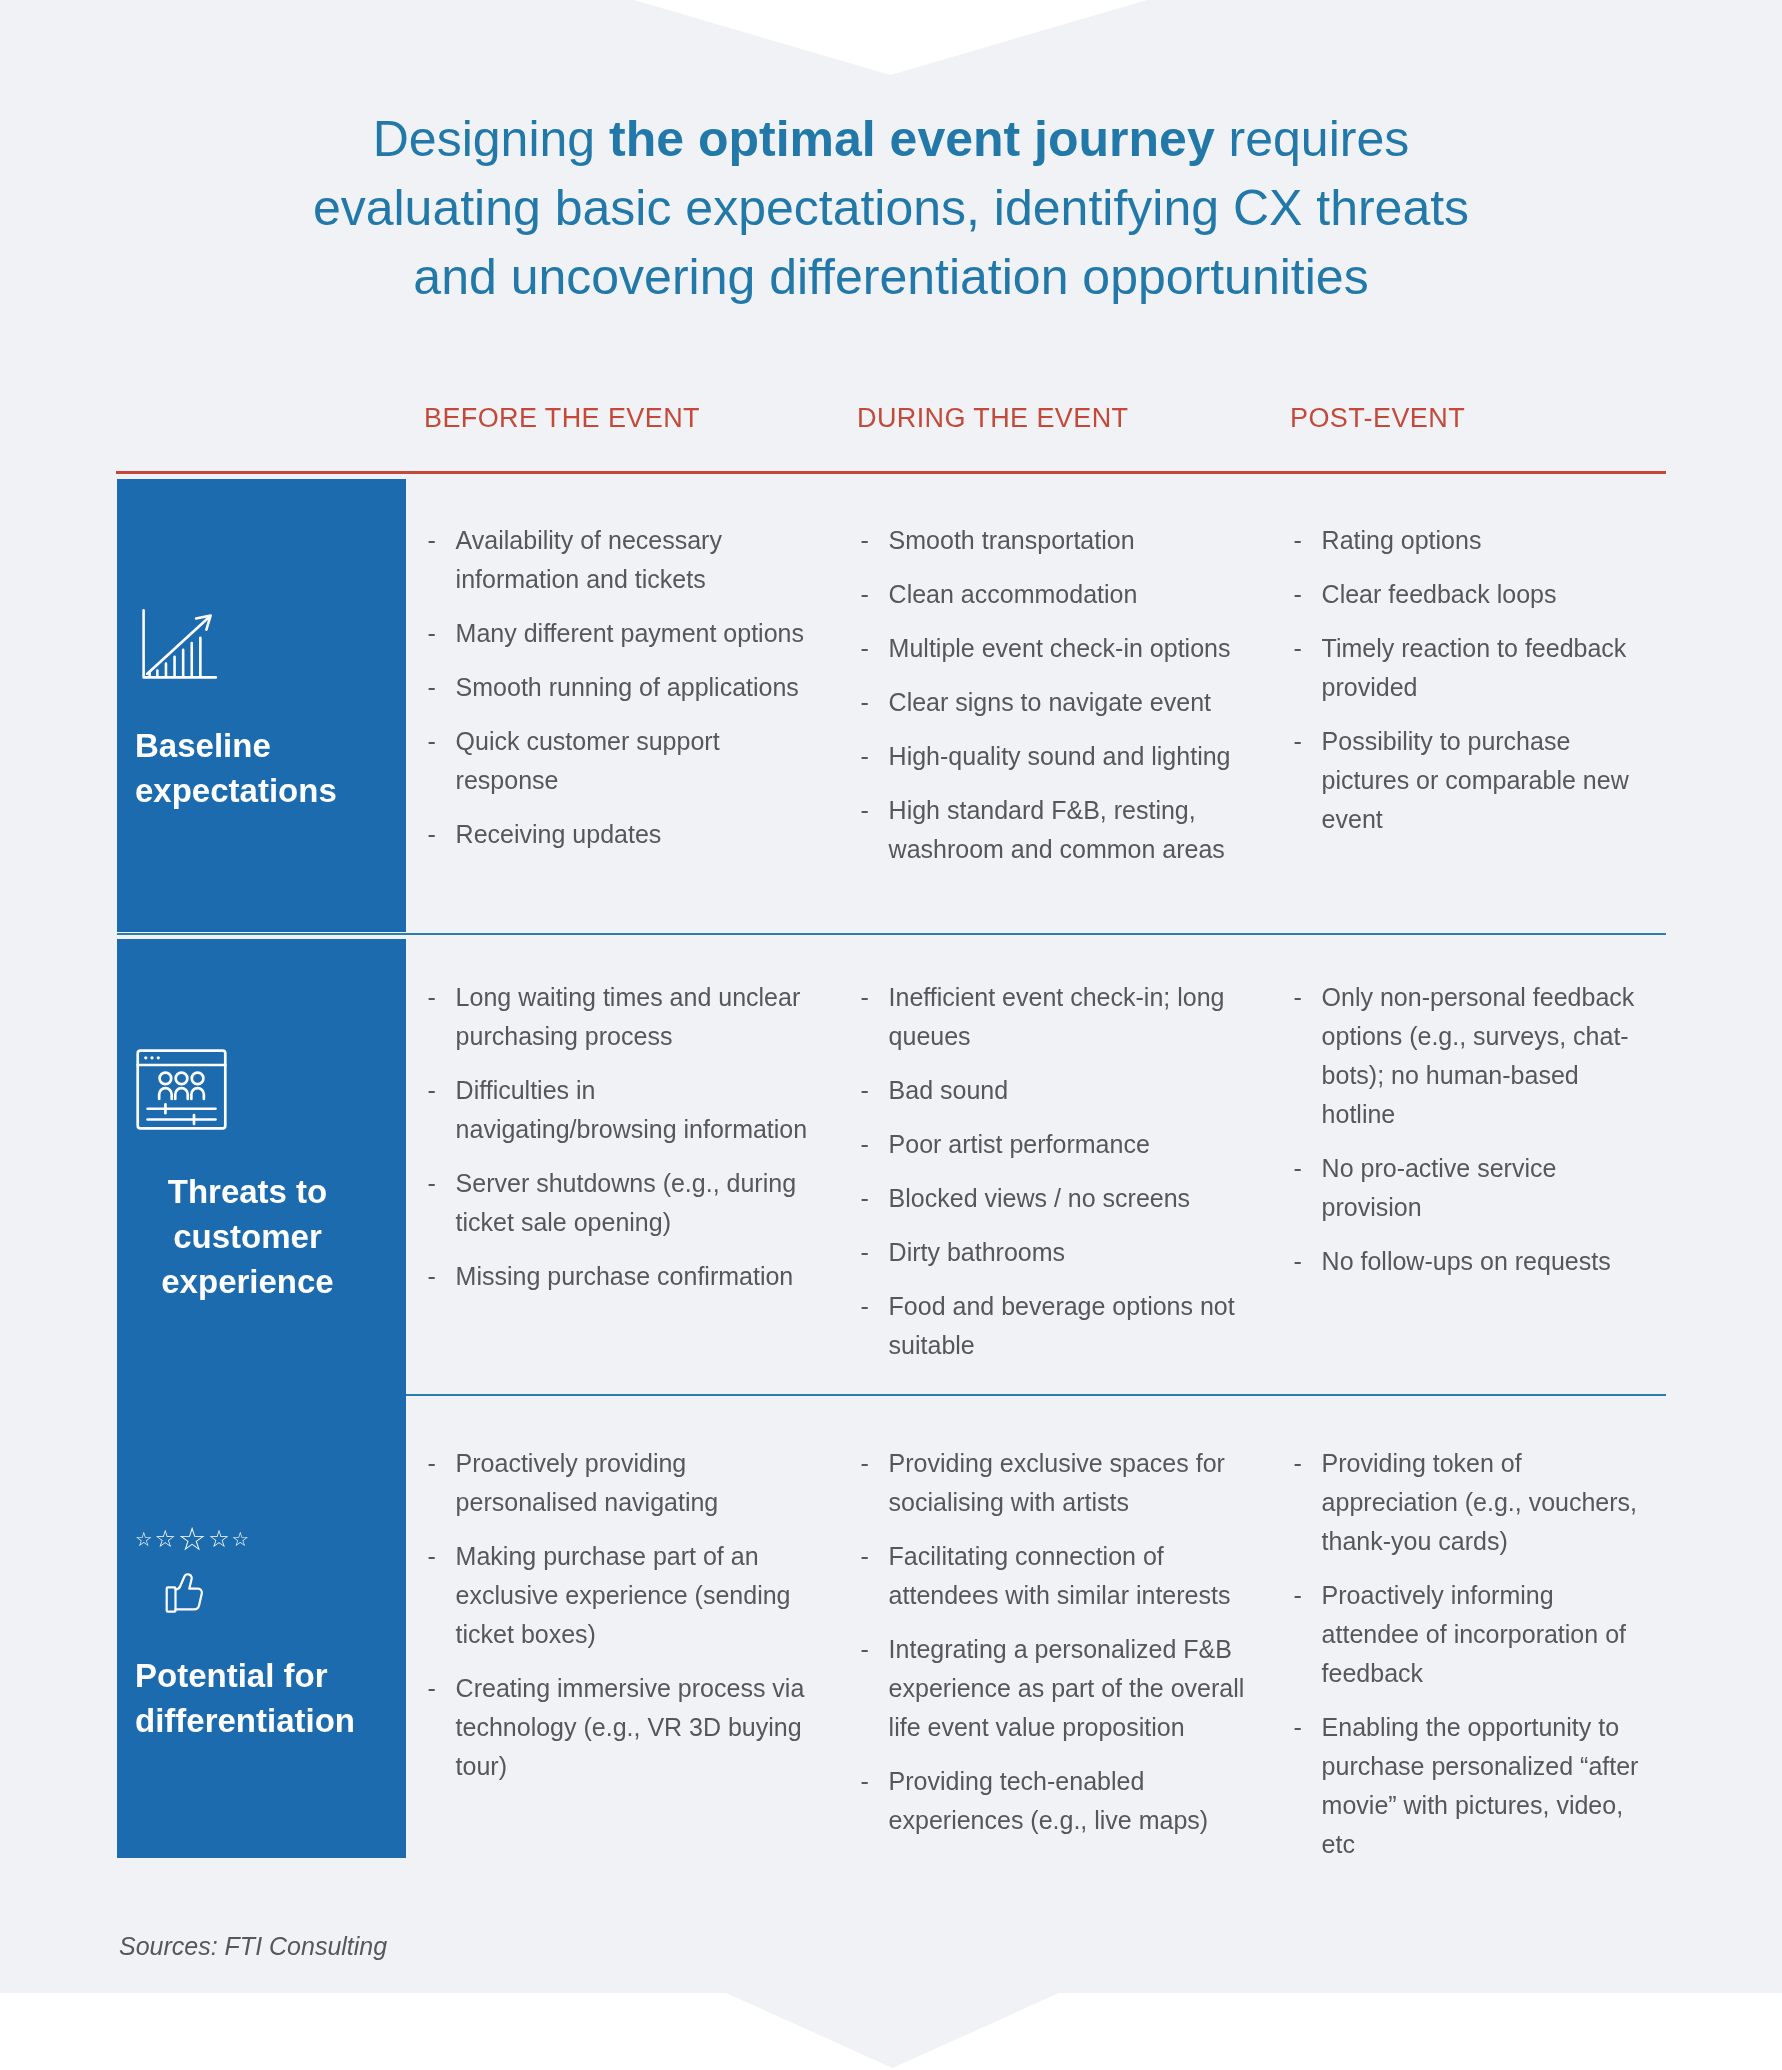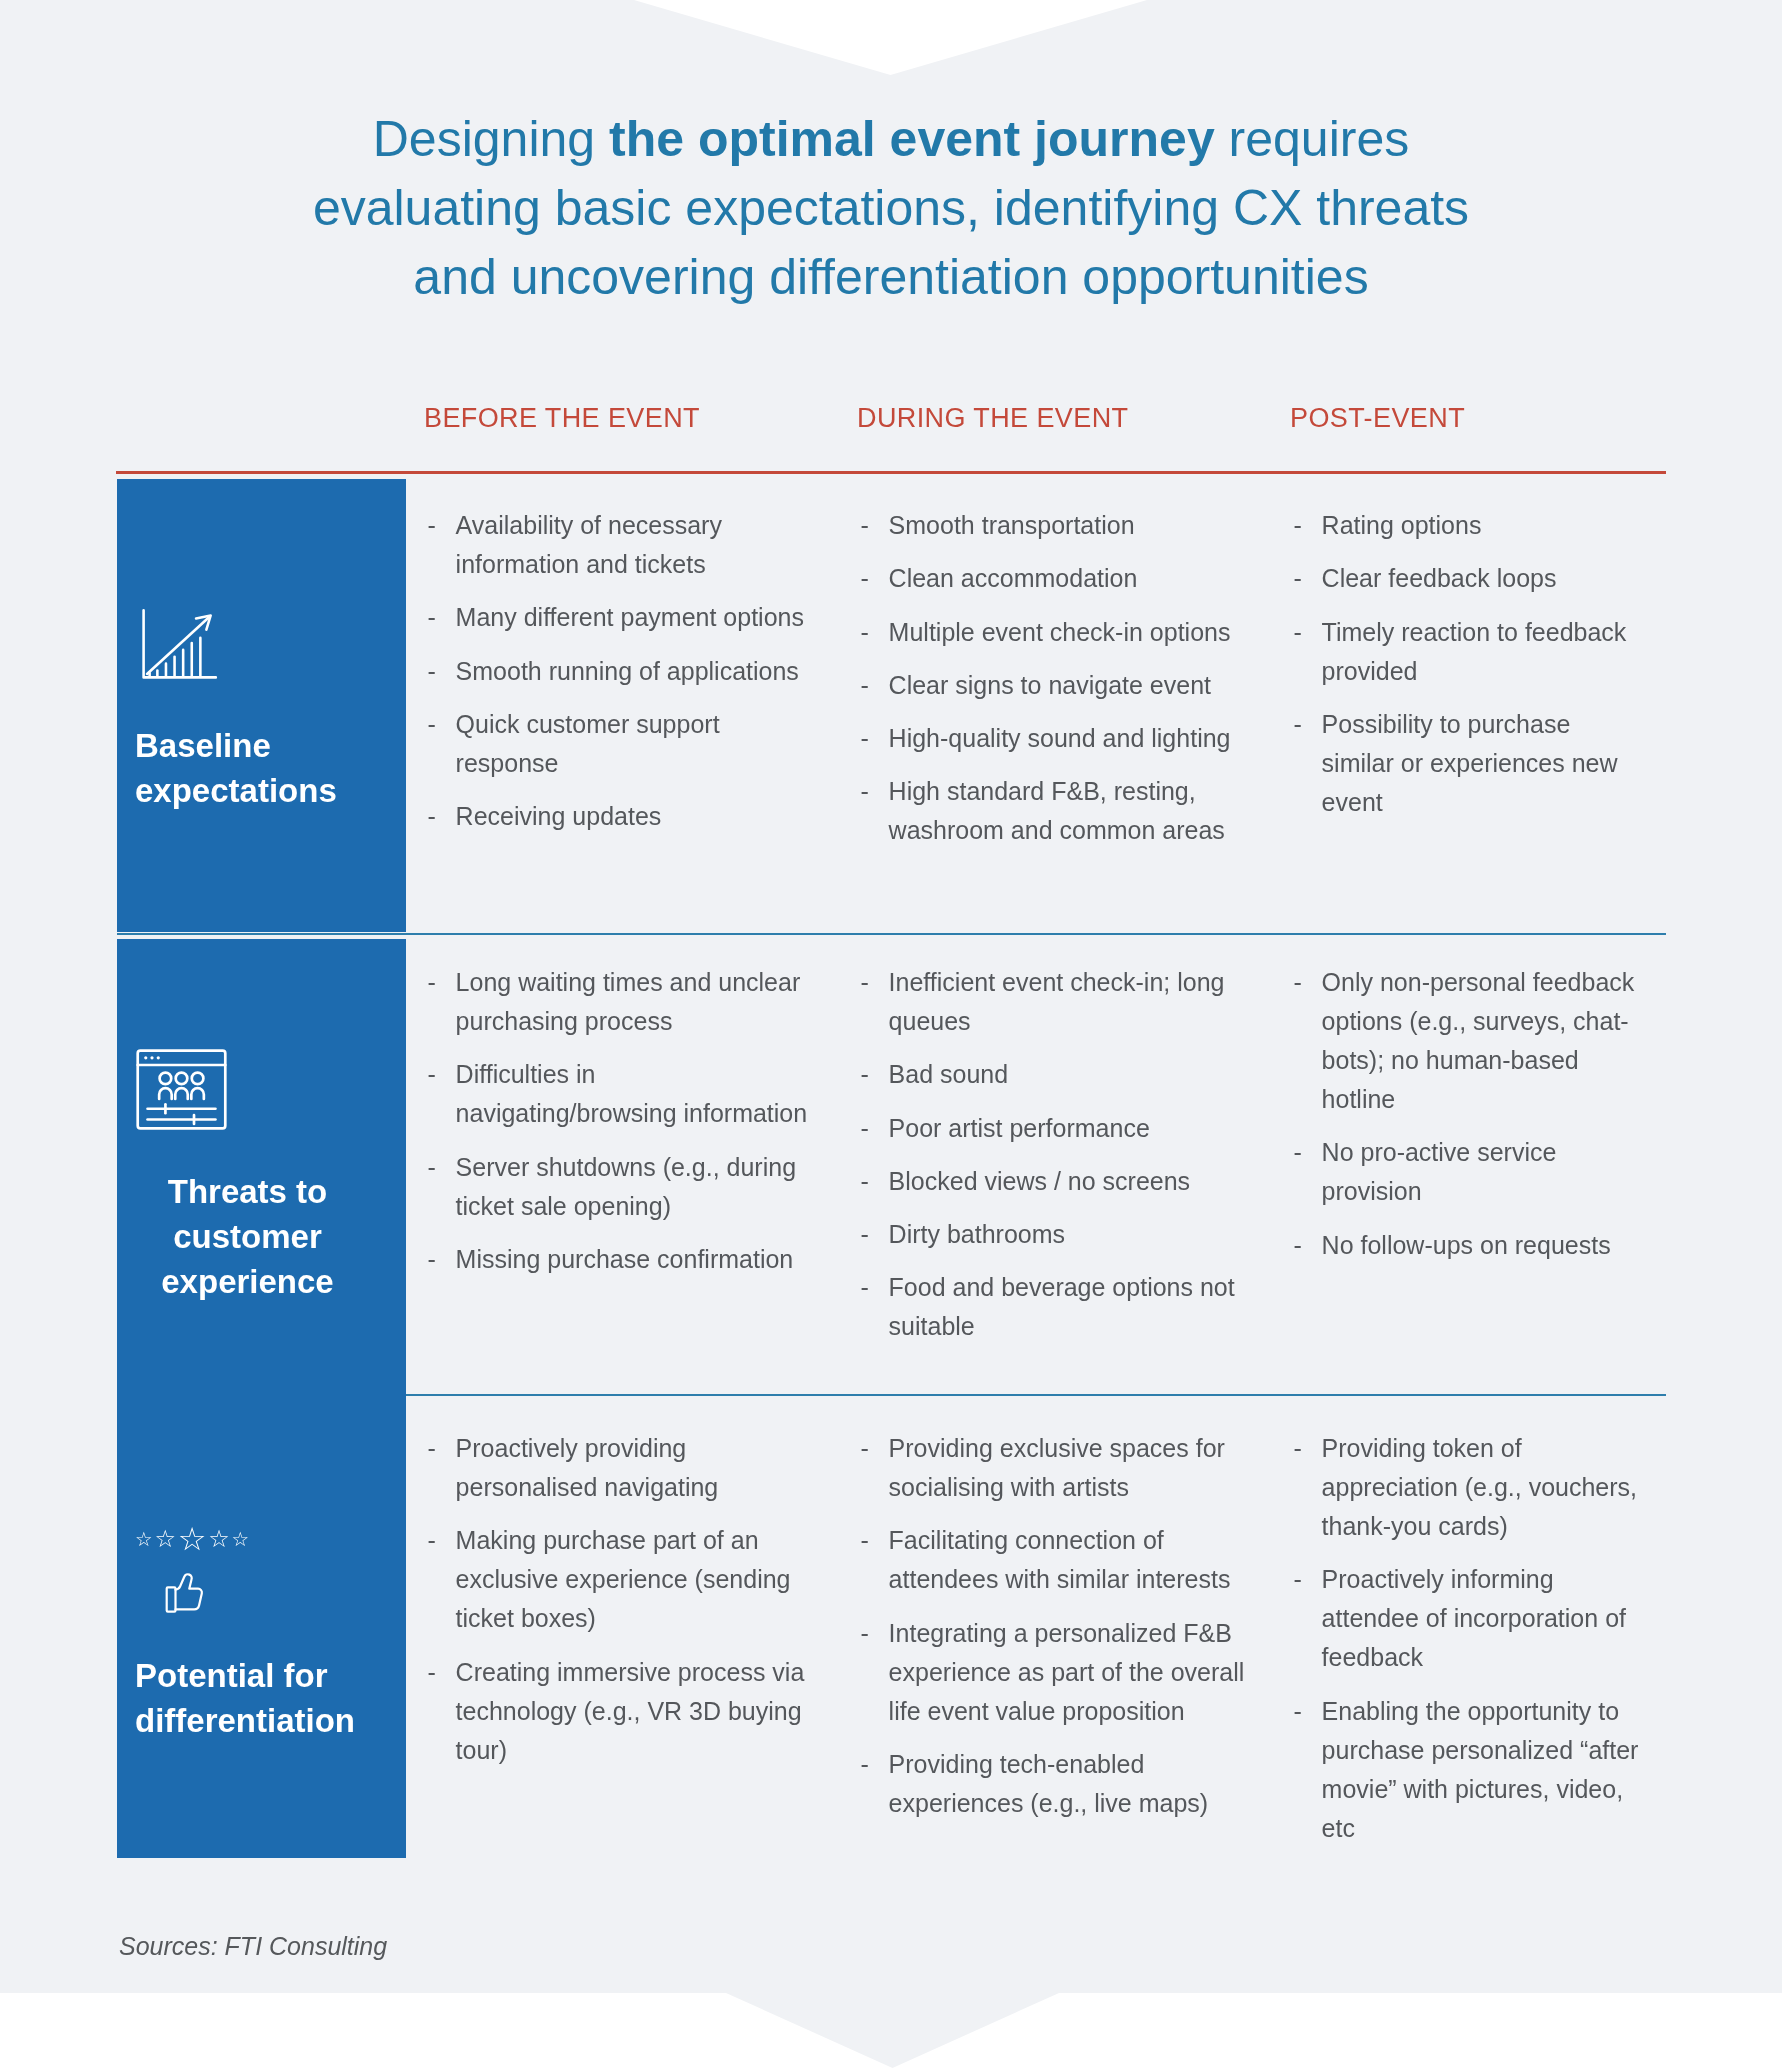--- a/index.html
+++ b/index.html
@@ -100,21 +100,21 @@
     font-size: 25px; line-height: 39px;
     padding: 0 27px 0 19.6px;
   }
   .cell.r1 { top: 27px; }
   .cell.r2 { top: 484px; }
   .cell.r3 { top: 950px; }
   .cell.c1 { left: 289px; width: 433px; }
   .cell.c2 { left: 722px; width: 433px; }
   .cell.c3 { left: 1155px; width: 395px; }
 
-  .cell li { position: relative; padding-left: 30px; margin-bottom: 14.3px; }
+  .cell li { position: relative; padding-left: 30px; margin-bottom: 14.3px; margin-top: 15px; }
   .cell li::before { content: "-"; position: absolute; left: 1.8px; top: 0; }
 
   .source {
     position: absolute; left: 119px; top: 1912px;
     font-style: italic; font-size: 25px; color: #55585B; margin-top: 20px;
   }
 </style>
 </head>
 <body>
 
@@ -209,21 +209,21 @@
         <li>Clean accommodation</li>
         <li>Multiple event check-in options</li>
         <li>Clear signs to navigate event</li>
         <li>High-quality sound and lighting</li>
         <li>High standard F&amp;B, resting, washroom and common areas</li>
       </ul>
     <ul class="cell r1 c3">
         <li>Rating options</li>
         <li>Clear feedback loops</li>
         <li>Timely reaction to feedback provided</li>
-        <li>Possibility to purchase similar or experiences new event</li>
+        <li>Possibility to purchase pictures or comparable new event</li>
       </ul>
 
     <ul class="cell r2 c1">
         <li>Long waiting times and unclear purchasing process</li>
         <li>Difficulties in navigating/browsing information</li>
         <li>Server shutdowns (e.g., during ticket sale opening)</li>
         <li>Missing purchase confirmation</li>
       </ul>
     <ul class="cell r2 c2">
         <li>Inefficient event check-in; long queues</li>

